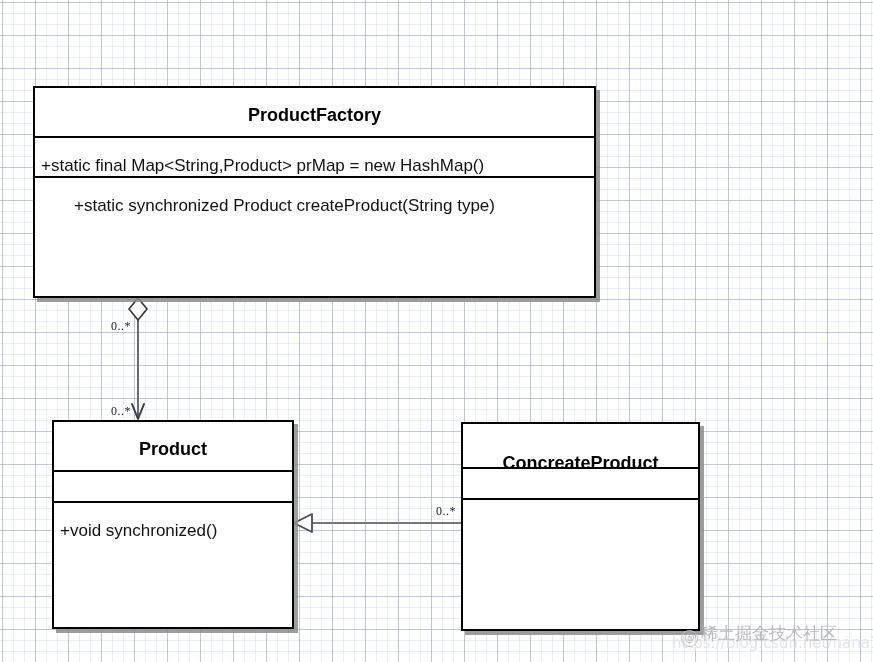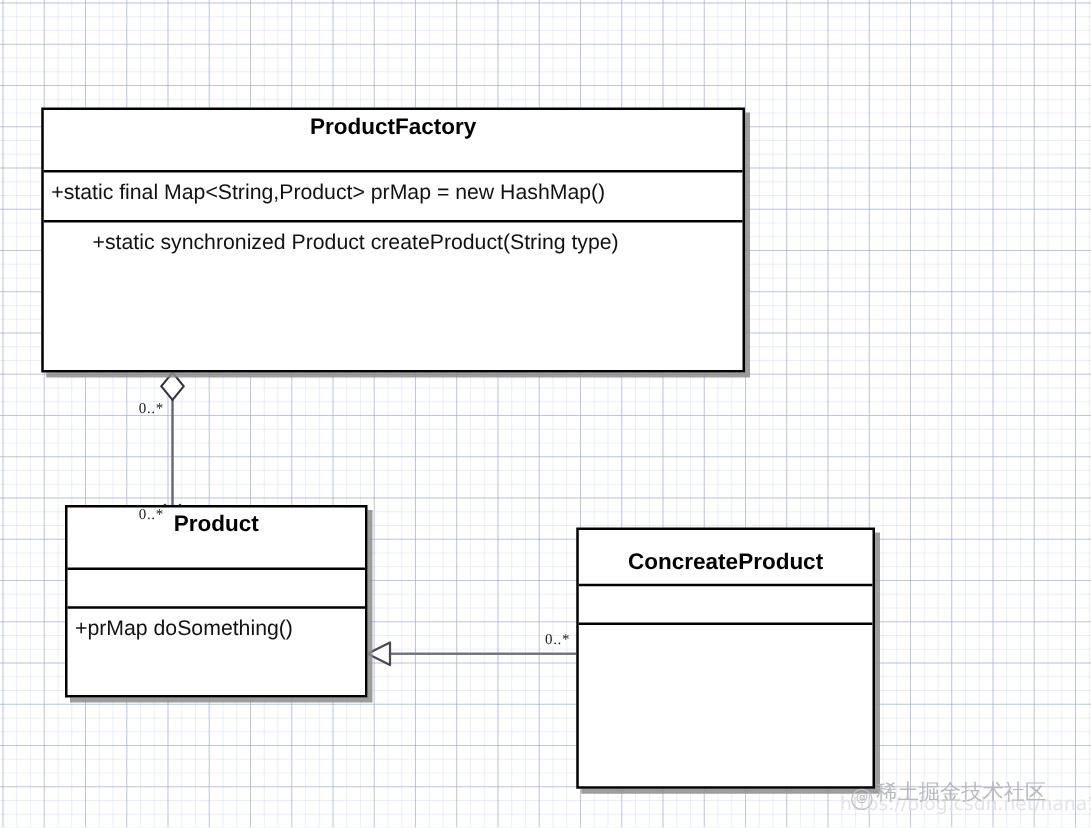--- a/index.html
+++ b/index.html
@@ -40,31 +40,31 @@
     box-shadow: 4px 4px 0 0 rgba(140,140,140,0.85);
     z-index: 4;
   }
   .uml-title {
     box-sizing: border-box;
     width: 100%;
     text-align: center;
     font-weight: bold;
     font-size: 18px;
     color: #000000;
-    padding-top: 2px;
+    padding-top: 16px;
     line-height: 1.25;
     border-bottom: 2px solid #000000;
   }
   .uml-compartment {
     box-sizing: border-box;
     width: 100%;
     font-size: 17px;
     color: #111111;
     line-height: 1.2;
-    padding: 6px 6px 4px 6px;
+    padding: 18px 6px 4px 6px;
     white-space: nowrap;
     overflow: hidden;
   }
   .uml-compartment.divided {
     border-bottom: 2px solid #000000;
   }
   .uml-compartment.empty {
     padding: 0;
   }
 
@@ -148,27 +148,27 @@
 
   <div class="uml-class" style="left:33px; top:86px; width:563px; height:212px;">
 
     <div class="uml-title" style="height:50px;">ProductFactory</div>
 
     <div class="uml-compartment divided" style="height:40px;">+static final Map&lt;String,Product&gt; prMap = new HashMap()</div>
 
     <div class="uml-compartment" style="height:116px;margin-left:33px;">+static synchronized Product createProduct(String type)</div>
   </div>
 
-  <div class="uml-class" style="left:52px; top:404px; width:242px; height:154px;">
+  <div class="uml-class" style="left:52px; top:420px; width:242px; height:209px;">
 
     <div class="uml-title" style="height:50px;">Product</div>
 
     <div class="uml-compartment divided empty" style="height:31px;"></div>
 
-    <div class="uml-compartment" style="height:124px;">+prMap doSomething()</div>
+    <div class="uml-compartment" style="height:124px;">+void synchronized()</div>
   </div>
 
   <div class="uml-class" style="left:461px; top:422px; width:239px; height:209px;">
 
     <div class="uml-title" style="height:33px;margin-top:12px;">ConcreateProduct</div>
 
     <div class="uml-compartment divided empty" style="height:31px;"></div>
 
     <div class="uml-compartment empty" style="height:124px;"></div>
   </div>

